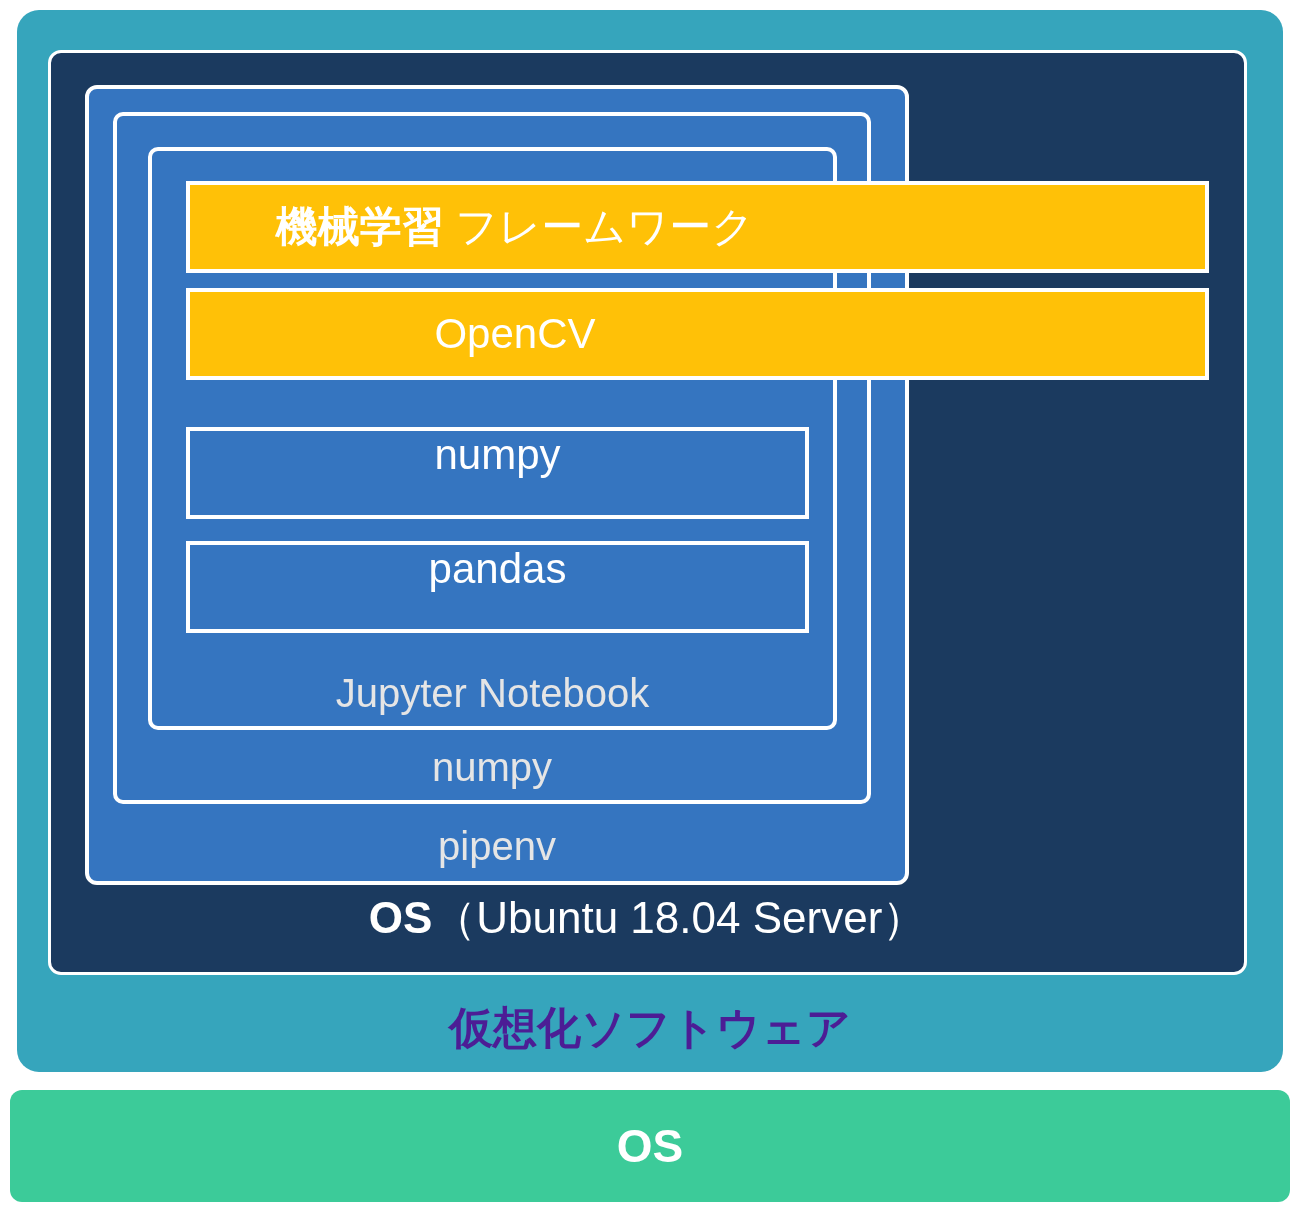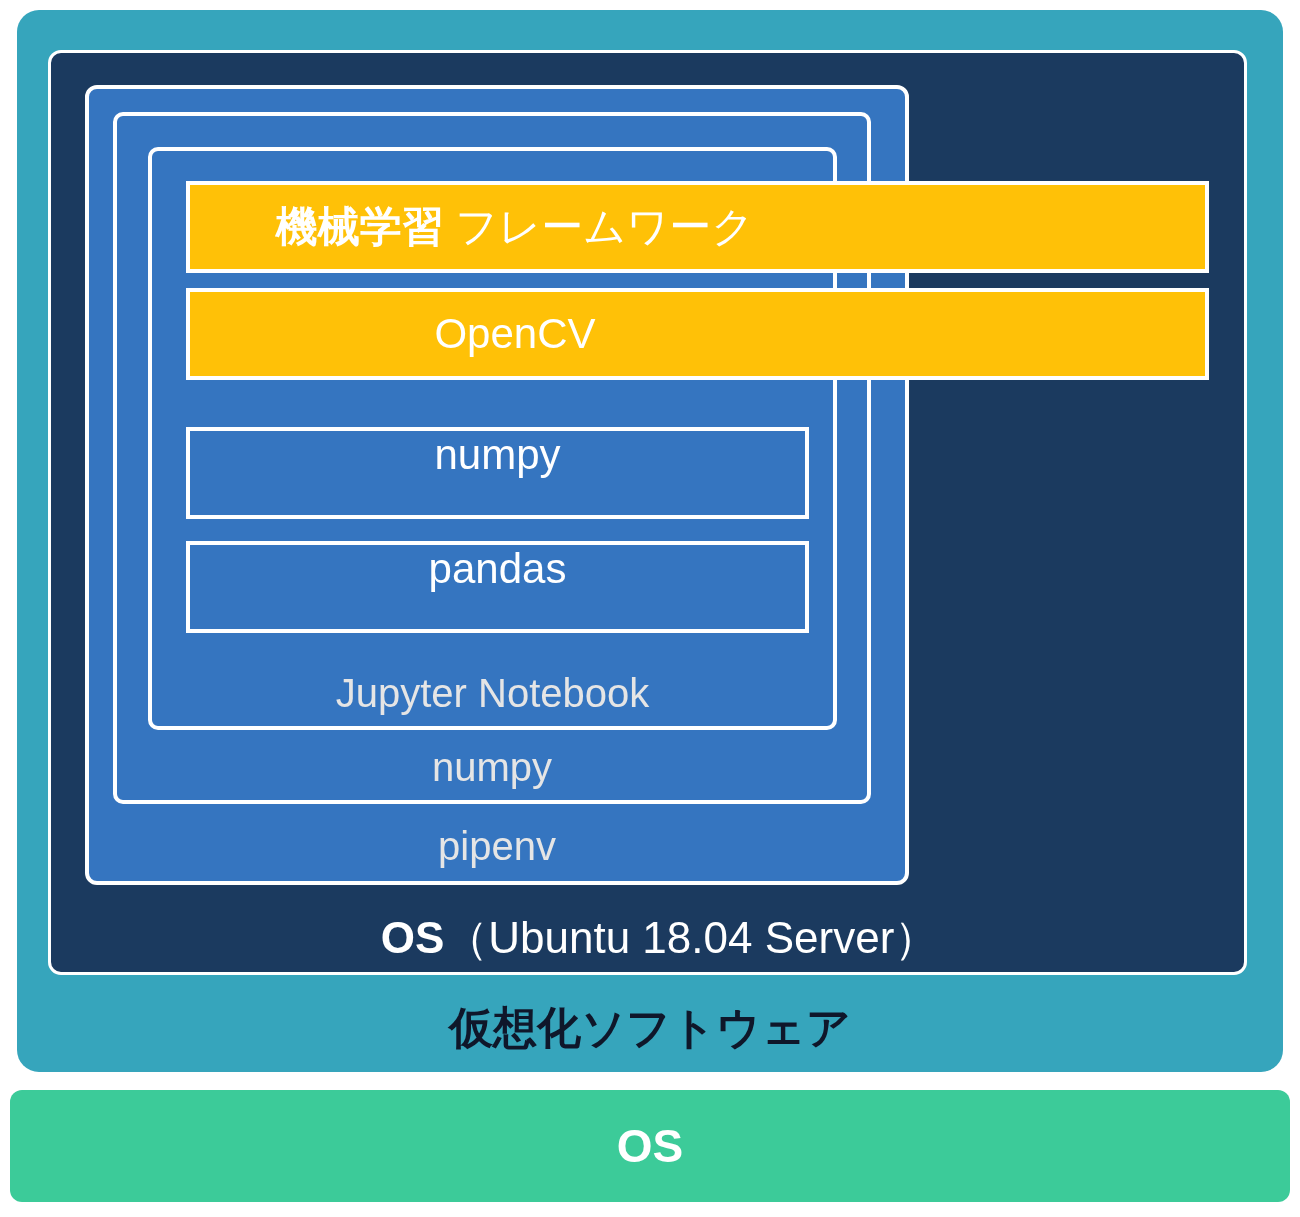--- a/index.html
+++ b/index.html
@@ -135,38 +135,37 @@
     justify-content: center;
     white-space: nowrap;
   }
   .numpy-box  { top: 276px; }
   .pandas-box { top: 390px; }
 
   
   .navy-label {
     position: absolute;
     left: 0;
-    bottom: 4px;
+    bottom: 24px;
     width: 100%;
     text-align: center;
     color: #ffffff;
     font-size: 44px;
     white-space: nowrap;
-    margin-left: 12px;
   }
   .navy-label .os-strong { font-weight: bold; }
 
   
   .teal-label {
     position: absolute;
     left: 0;
     bottom: 14px;
     width: 100%;
     text-align: center;
-    color: #0f172a;
+    color: #4c1d95;
     font-size: 44px;
     font-weight: bold;
     white-space: nowrap;
   }
 
   
   .green-layer {
     left: 10px;
     top: 1090px;
     width: 1280px;

